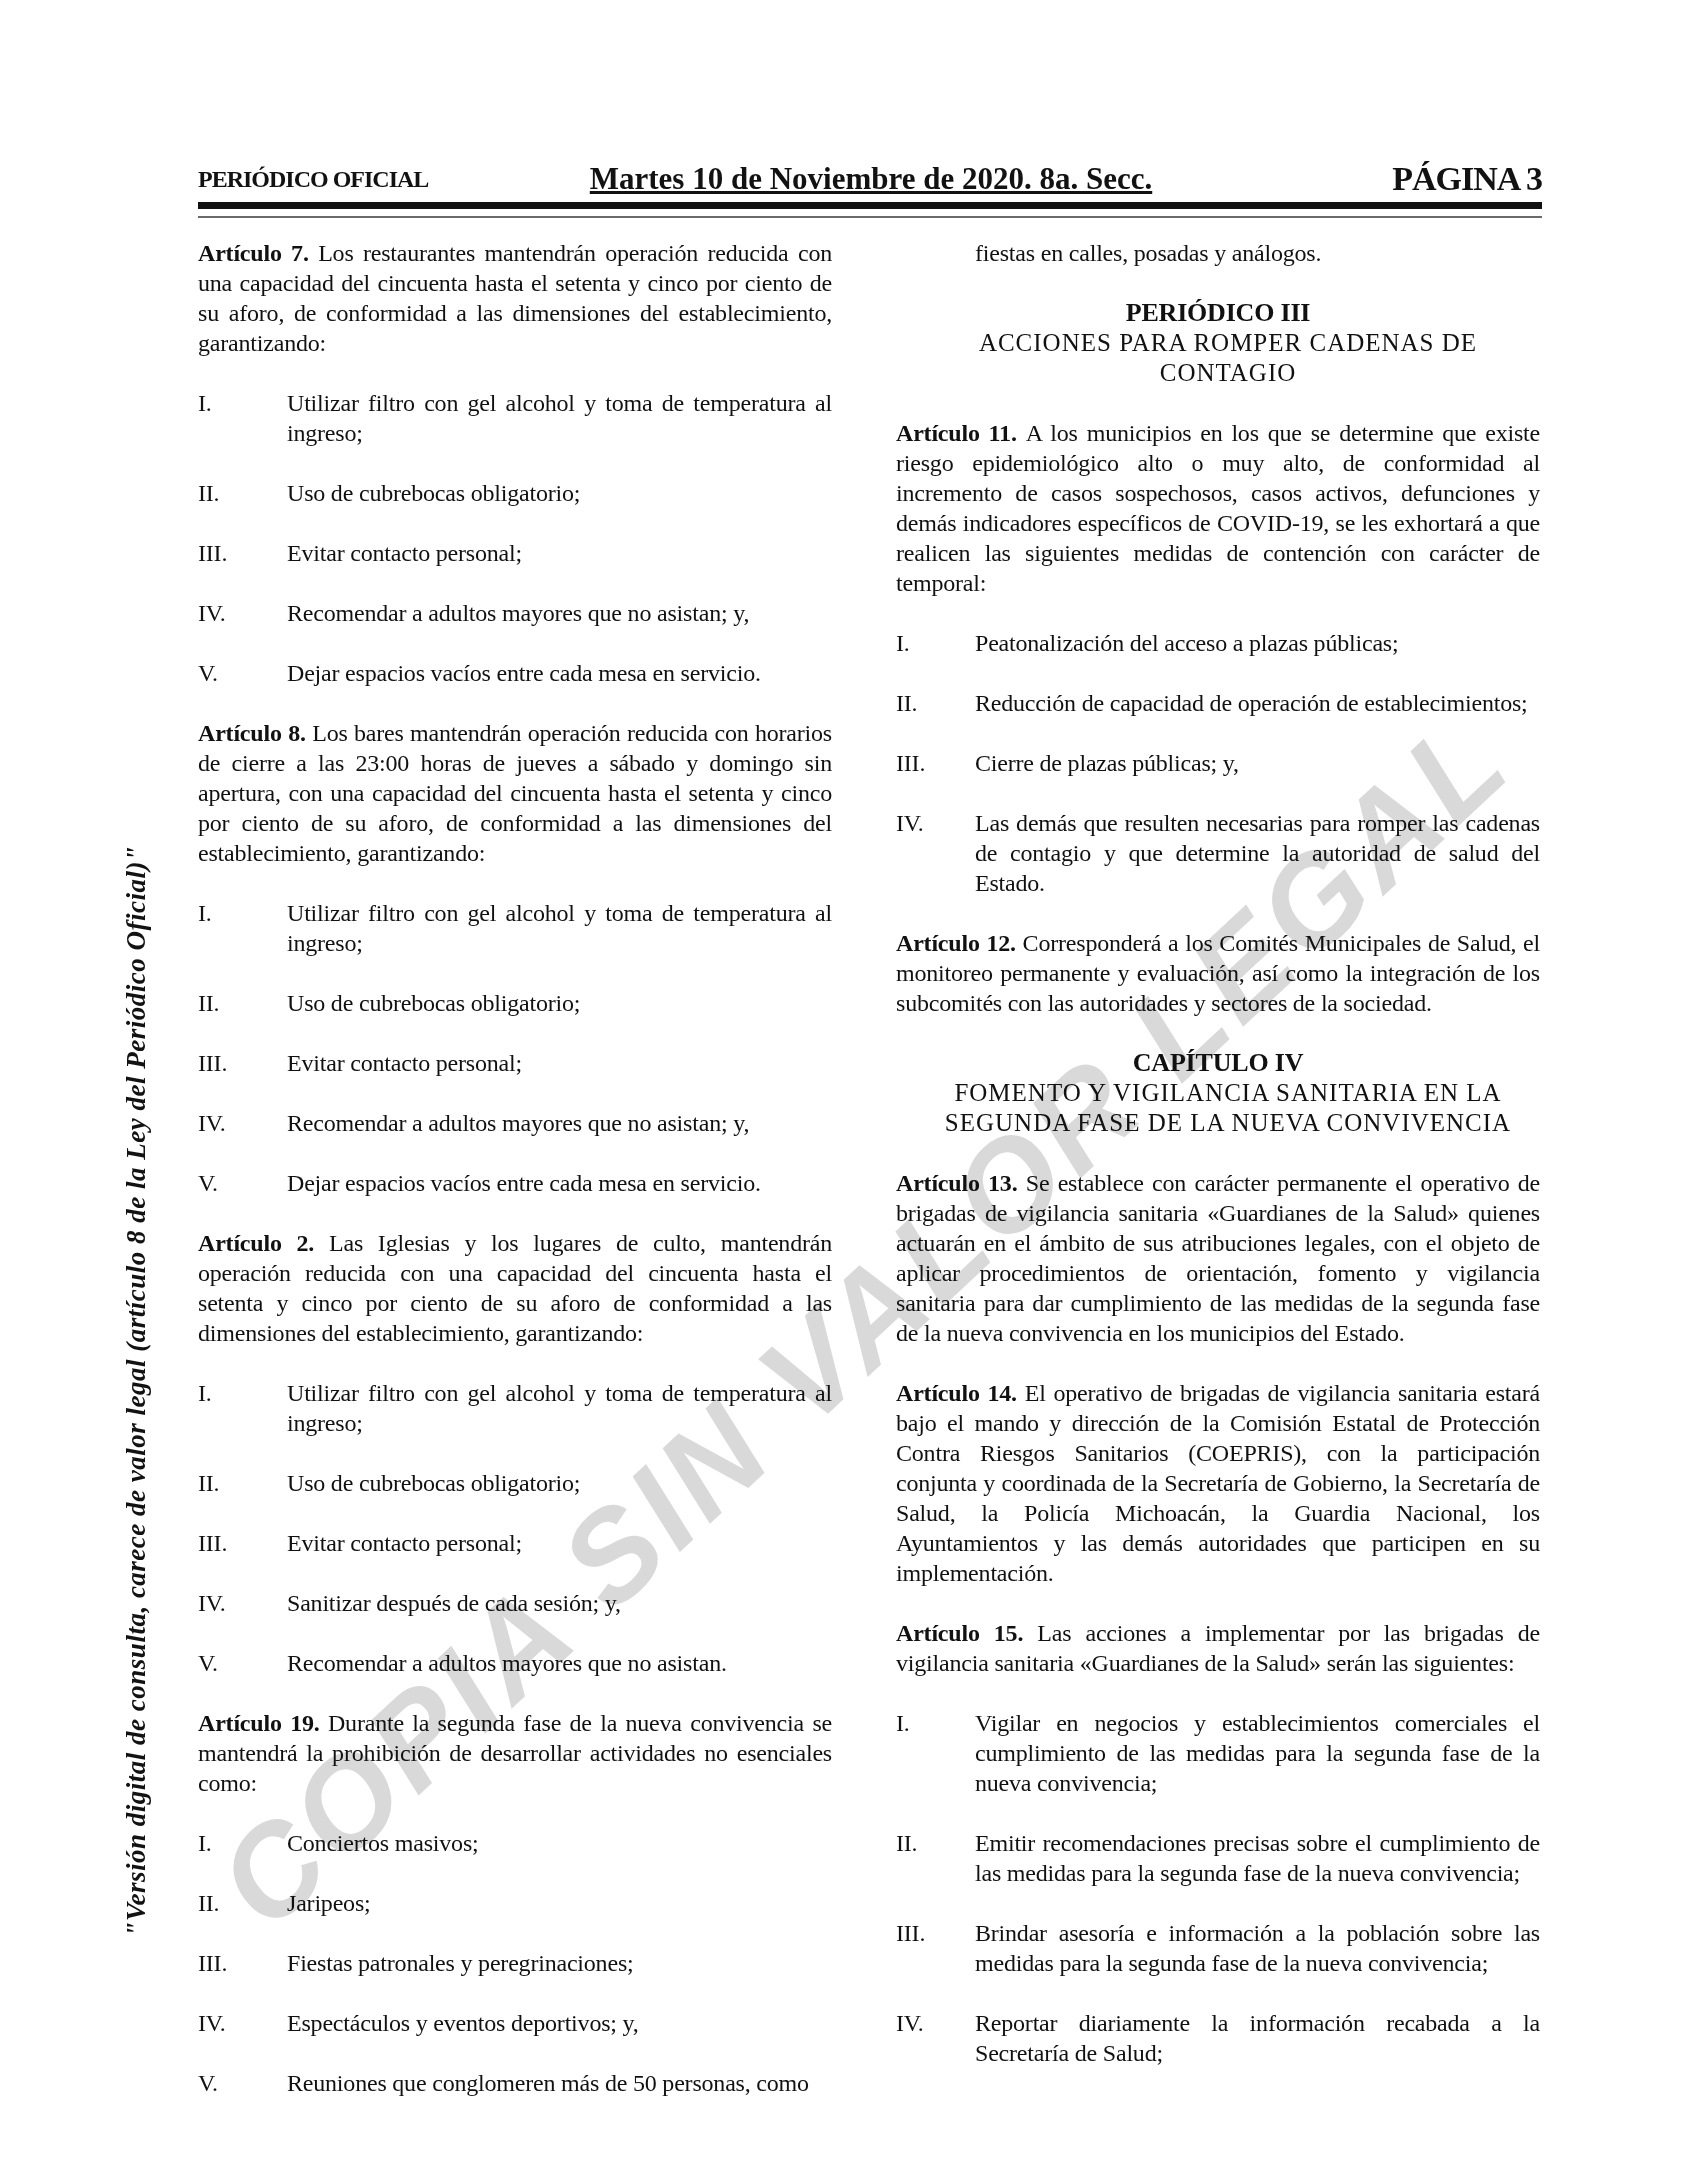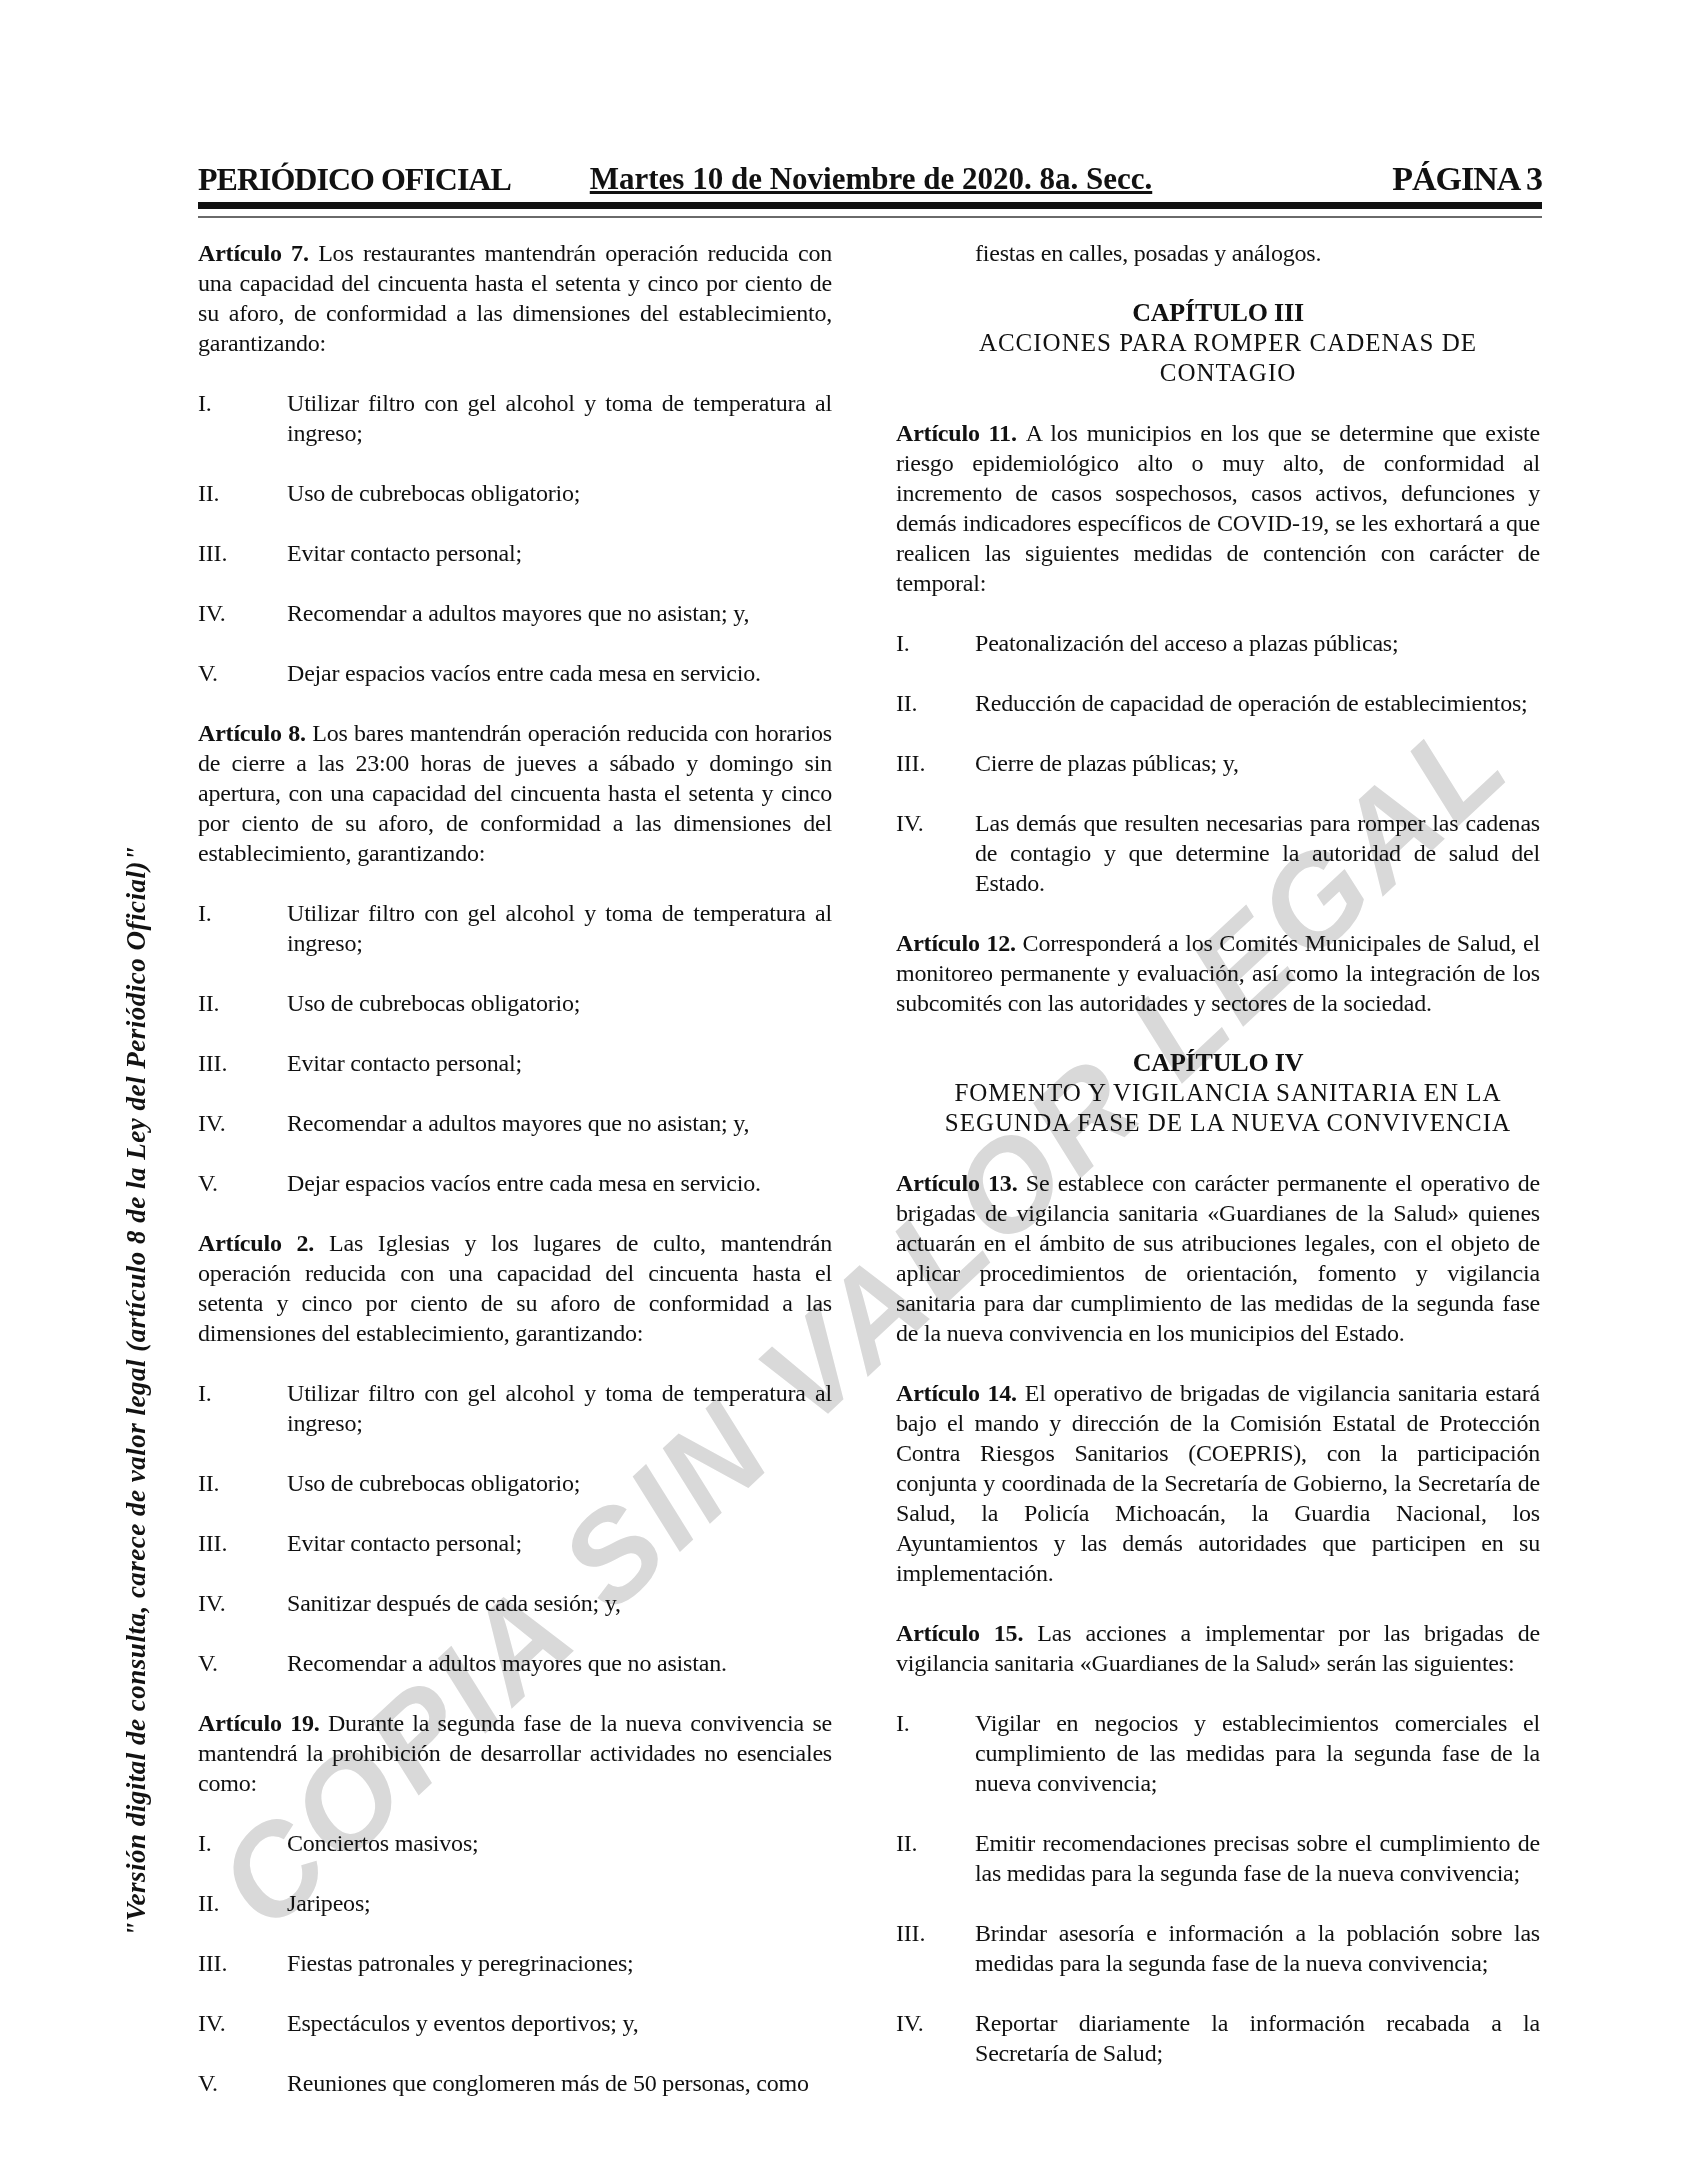--- a/index.html
+++ b/index.html
@@ -13,21 +13,21 @@
     position:absolute;left:863px;top:1321px;
     transform:translate(-50%,-50%) rotate(-43deg);
     font-family:"Liberation Sans","DejaVu Sans",sans-serif;
     font-weight:bold;font-style:italic;
     font-size:127px;letter-spacing:6px;white-space:nowrap;
     z-index:0;user-select:none;
   }
   
   .header{position:absolute;left:0;top:0;width:100%;z-index:2;}
   .hdr-text{position:absolute;top:158px;height:42px;line-height:42px;font-weight:bold;color:#121212;}
-  .hdr-left{left:198px;font-size:32px;letter-spacing:-1px;}
+  .hdr-left{left:198px;font-size:24px;letter-spacing:-1px;}
   .hdr-center{left:554px;width:634px;text-align:center;font-size:31px;text-decoration:underline;}
   .hdr-right{right:141px;font-size:34px;letter-spacing:-1px;}
   .rule-thick{position:absolute;left:198px;top:202px;width:1344px;height:7px;background:#111;}
   .rule-thin{position:absolute;left:198px;top:216px;width:1344px;height:2px;background:#6a6a6a;}
   
   .sidebar-note{
     position:absolute;left:136px;top:1391px;
     transform:translate(-50%,-50%) rotate(-90deg);
     white-space:nowrap;font-size:27px;font-weight:bold;font-style:italic;
     letter-spacing:0.5px;color:#121212;z-index:2;
@@ -87,21 +87,21 @@
       <p class="para"><b>Artículo 19. </b>Durante la segunda fase de la nueva convivencia se mantendrá la prohibición de desarrollar actividades no esenciales como:</p>
       <div class="item"><span class="num">I.</span><span>Conciertos masivos;</span></div>
       <div class="item"><span class="num">II.</span><span>Jaripeos;</span></div>
       <div class="item"><span class="num">III.</span><span>Fiestas patronales y peregrinaciones;</span></div>
       <div class="item"><span class="num">IV.</span><span>Espectáculos y eventos deportivos; y,</span></div>
       <div class="item"><span class="num">V.</span><span>Reuniones que conglomeren más de 50 personas, como</span></div>
     </div>
   <div class="col col-right" id="col-right">
       <div class="item"><span>fiestas en calles, posadas y análogos.</span></div>
       <div class="chapter">
-        <div class="ch-title">CAPÍTULO III</div>
+        <div class="ch-title">PERIÓDICO III</div>
         <div class="ch-sub">ACCIONES PARA ROMPER CADENAS DE CONTAGIO</div>
       </div>
       <p class="para"><b>Artículo 11. </b>A los municipios en los que se determine que existe riesgo epidemiológico alto o muy alto, de conformidad al incremento de casos sospechosos, casos activos, defunciones y demás indicadores específicos de COVID-19, se les exhortará a que realicen las siguientes medidas de contención con carácter de temporal:</p>
       <div class="item"><span class="num">I.</span><span>Peatonalización del acceso a plazas públicas;</span></div>
       <div class="item"><span class="num">II.</span><span>Reducción de capacidad de operación de establecimientos;</span></div>
       <div class="item"><span class="num">III.</span><span>Cierre de plazas públicas; y,</span></div>
       <div class="item"><span class="num">IV.</span><span>Las demás que resulten necesarias para romper las cadenas de contagio y que determine la autoridad de salud del Estado.</span></div>
       <p class="para"><b>Artículo 12. </b>Corresponderá a los Comités Municipales de Salud, el monitoreo permanente y evaluación, así como la integración de los subcomités con las autoridades y sectores de la sociedad.</p>
       <div class="chapter">
         <div class="ch-title">CAPÍTULO IV</div>

